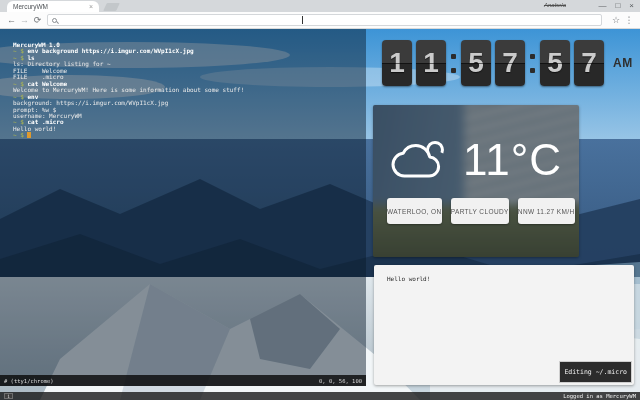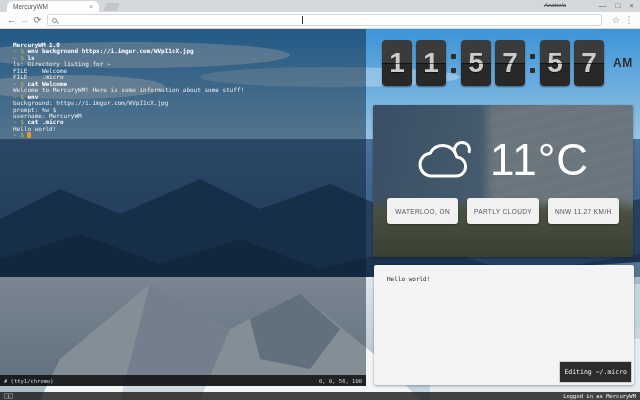--- a/index.html
+++ b/index.html
@@ -68,21 +68,21 @@
                font-size:28px; font-weight:bold; color:#cbcbcb;
                text-shadow:0 1px 1px rgba(0,0,0,0.6); }
   .flip-tile::after { content:""; position:absolute; left:0; right:0; top:50%; height:1px;
                       background:rgba(0,0,0,0.55); }
   .colon { display:flex; flex-direction:column; gap:9px; margin:0 1px; }
   .colon i { width:5px; height:5px; background:#2c2c2c; border-radius:1px; }
   .meridiem { font-size:12px; font-weight:bold; color:#2f2f2f; margin-left:5px;
               letter-spacing:0.5px;text-align:right; }
 
   
-  .weather { position:absolute; left:373px; top:76px; width:260px; height:152px;
+  .weather { position:absolute; left:373px; top:76px; width:206px; height:152px;
              overflow:hidden; border-radius:2px; box-shadow:0 1px 3px rgba(0,0,0,0.35); }
   .w-photo { position:absolute; inset:-10px; filter:blur(4px); }
   .w-sky { position:absolute; inset:0; background:linear-gradient(100deg,#46607a 0%,#5a7389 48%,#75828e 100%); }
   .w-building { position:absolute; right:-6px; top:0; width:58%; height:84%;
                 background:repeating-linear-gradient(173deg,#9ca8b0 0 6px,#75818a 6px 13px);
                 transform:skewY(-7deg); }
   .w-green { position:absolute; left:0; right:0; bottom:0; height:36%;
              background:linear-gradient(180deg,#5d6750,#424b38); }
   .w-shade { position:absolute; inset:0; background:rgba(8,12,18,0.22); }
   .w-main { position:absolute; top:30px; left:0; right:0; display:flex;

